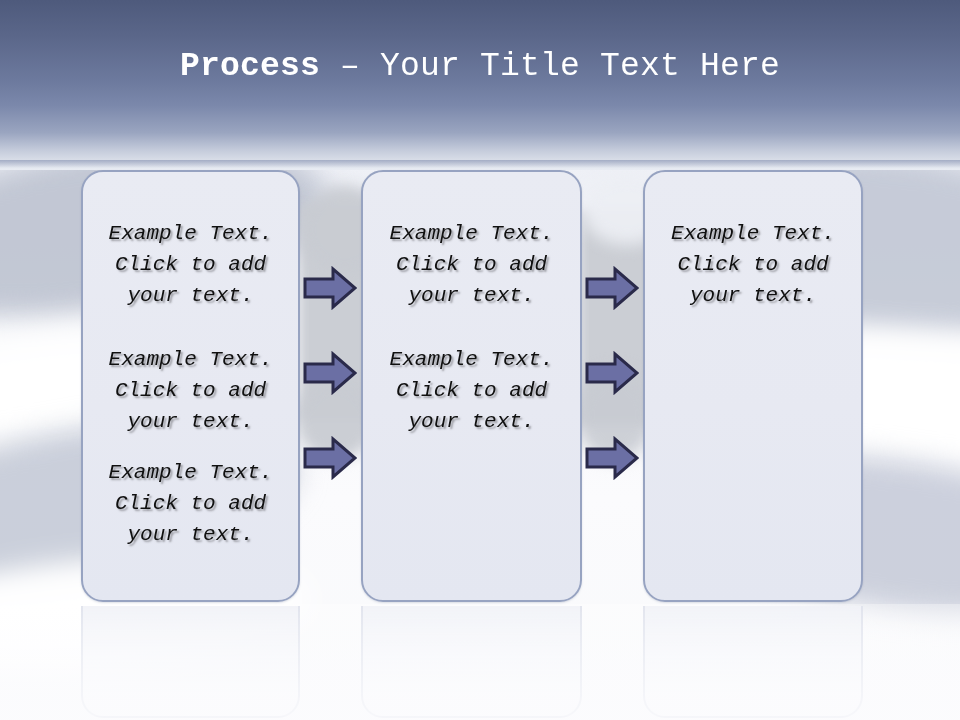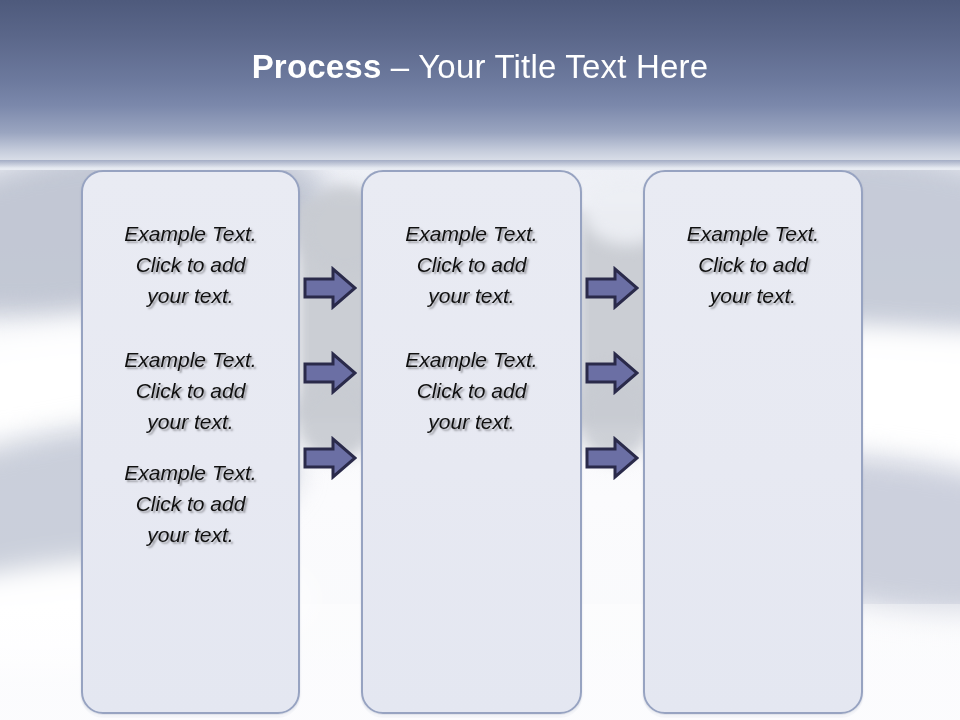--- a/index.html
+++ b/index.html
@@ -5,21 +5,21 @@
   html, body {
     margin: 0;
     padding: 0;
     background: #ffffff;
   }
   #slide {
     position: relative;
     width: 960px;
     height: 720px;
     overflow: hidden;
-    font-family: Liberation Sans, sans-serif;
+    font-family: Liberation Mono, monospace;
     background: #7f1d1d;
   }
 
   
   .bg-sky {
     position: absolute;
     left: 0; top: 0;
     width: 960px; height: 170px;
     background: linear-gradient(to bottom,
        #4e5a7c 0%,
@@ -122,21 +122,21 @@
     white-space: nowrap;
   }
   .title .bold { font-weight: bold; }
   .title .light { font-weight: normal; }
 
   
   .pbox {
     position: absolute;
     top: 170px;
     width: 219px;
-    height: 544px;
+    height: 432px;
     border: 2px solid #97a3c1;
     border-radius: 22px;
     background: linear-gradient(to bottom, #e9ebf3 0%, #e7e9f2 55%, #e4e7f1 100%);
     box-sizing: border-box;
     box-shadow: 0 1px 2px rgba(120,130,160,0.25);
   }
   #box1 { left: 81px; }
   #box2 { left: 361px; width: 221px; }
   #box3 { left: 643px; width: 220px; }
 

